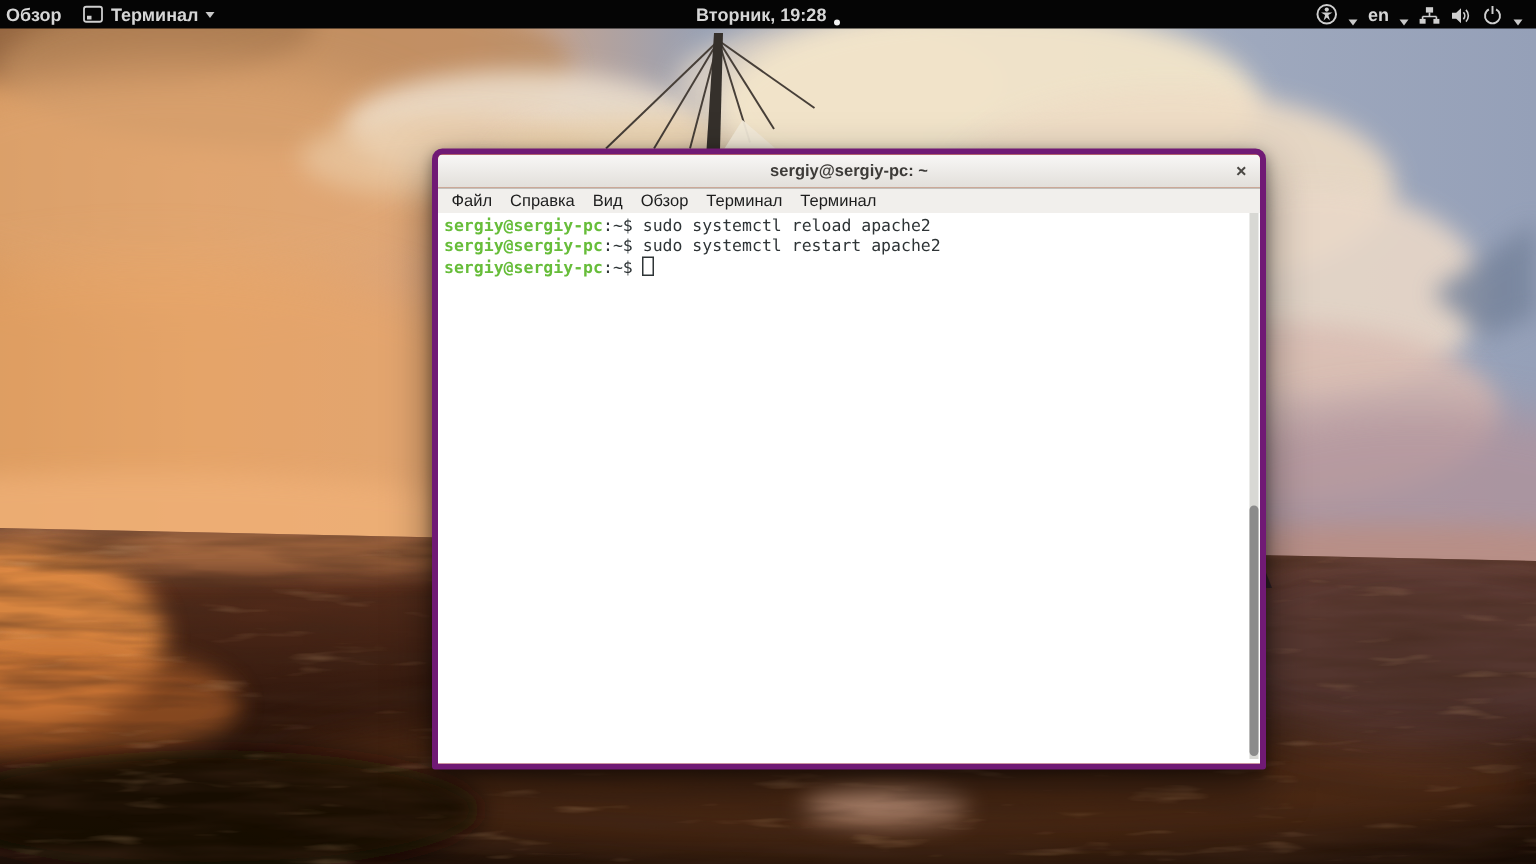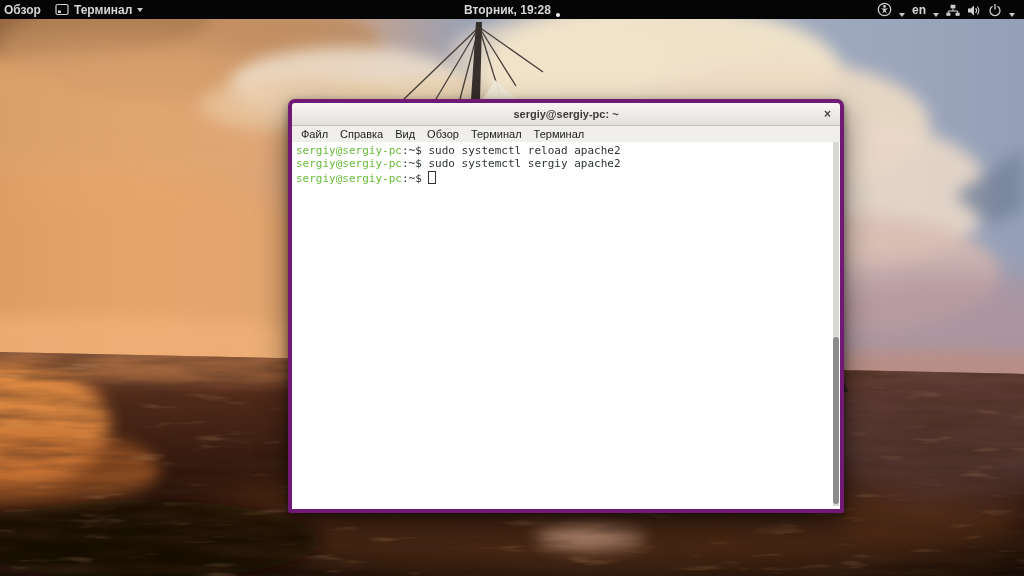--- a/index.html
+++ b/index.html
@@ -27,21 +27,21 @@
   .titlebar{height:22px;background:linear-gradient(#f8f7f6,#e2dfda);
             border-bottom:1px solid #c3c0bb;display:flex;align-items:center;justify-content:center;position:relative;}
   .title{font-size:11px;font-weight:bold;color:#3d3b38;}
   .close-btn{position:absolute;right:9px;top:0;height:22px;display:flex;align-items:center;
              font-size:12px;font-weight:bold;color:#4a4844;cursor:default;}
   .menubar{height:16px;background:#f1efec;display:flex;align-items:center;padding-left:3px;}
   .menu-item{font-size:11px;color:#1d1d1d;padding:0 6px;}
   .term{position:relative;height:calc(100% - 39px);background:#ffffff;padding:2px 4px 0 4px;
         font-family:"DejaVu Sans Mono",monospace;font-size:11px;line-height:13.4px;color:#2e3436;}
   .tline{white-space:pre;}
-  .green{color:#67bd3a;font-weight:normal;}
+  .green{color:#67bd3a;font-weight:bold;}
   .cursor{display:inline-block;width:6px;height:11px;border:1px solid #2e3436;
           vertical-align:-2px;background:transparent;}
   .scrollbar{position:absolute;right:1px;top:39px;bottom:3px;width:6px;background:#d8d8d4;z-index:5;}
   .scroll-thumb{position:absolute;left:0;top:195px;width:6px;height:167px;background:#8b8b8b;border-radius:3px;}
 </style>
 </head>
 <body>
 
 <div class="desktop">
 
@@ -196,21 +196,21 @@
     <div class="menubar">
       <span class="menu-item">Файл</span>
       <span class="menu-item">Справка</span>
       <span class="menu-item">Вид</span>
       <span class="menu-item">Обзор</span>
       <span class="menu-item">Терминал</span>
       <span class="menu-item">Терминал</span>
     </div>
     <div class="term">
       <div class="tline"><span class="green">sergiy@sergiy-pc</span><span>:~$ </span><span>sudo systemctl reload apache2</span></div>
-      <div class="tline"><span class="green">sergiy@sergiy-pc</span><span>:~$ </span><span>sudo systemctl sergiy apache2</span></div>
+      <div class="tline"><span class="green">sergiy@sergiy-pc</span><span>:~$ </span><span>sudo systemctl restart apache2</span></div>
       <div class="tline"><span class="green">sergiy@sergiy-pc</span><span>:~$ </span><span class="cursor"></span></div>
     </div>
     <div class="scrollbar">
       <div class="scroll-thumb"></div>
     </div>
   </div>
 
 </div>
 
 </body></html>

